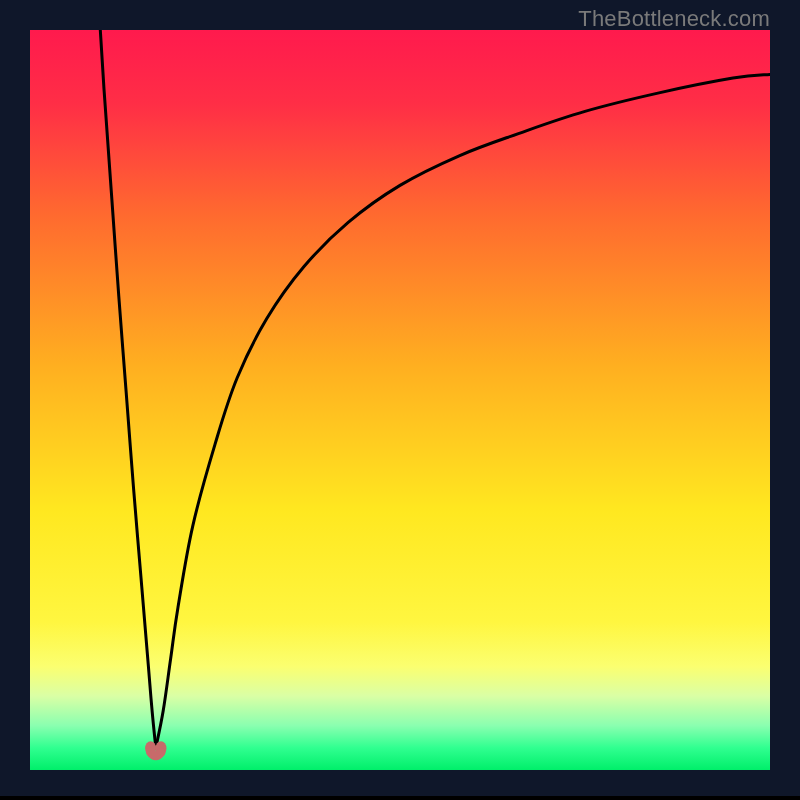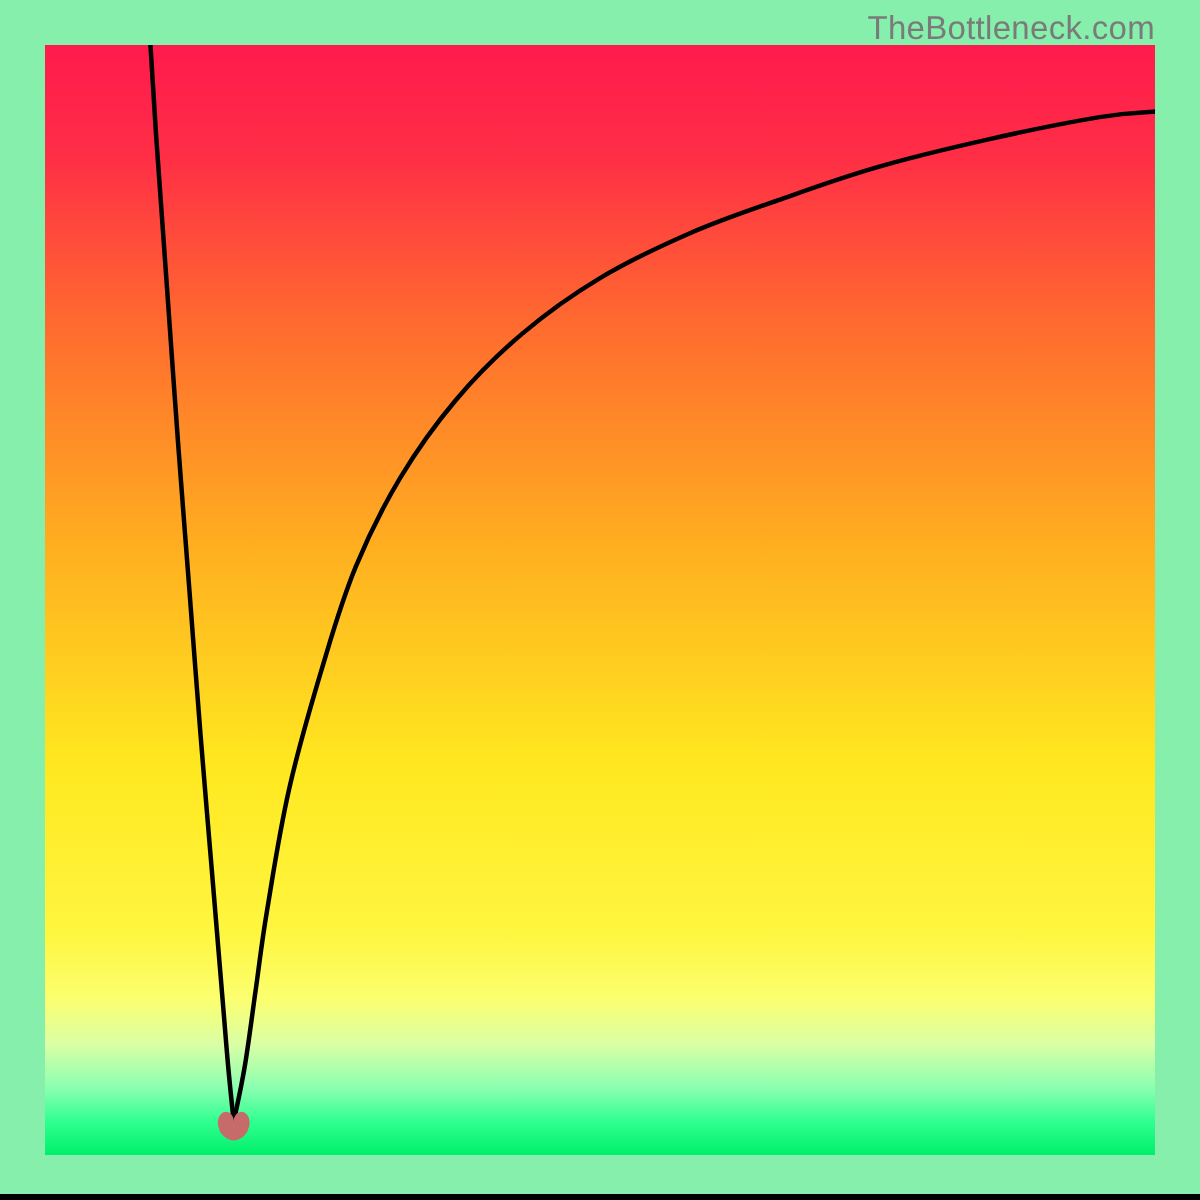--- a/index.html
+++ b/index.html
@@ -9,21 +9,21 @@
     height: 800px;
     background: #000;
     overflow: hidden;
   }
   .frame {
     position: absolute;
     left: 0;
     top: 0;
     width: 800px;
     height: 796px;
-    background: #86efac;
+    background: #0f172a;
   }
   .plot {
     position: absolute;
     left: 30px;
     top: 30px;
     width: 740px;
     height: 740px;
     overflow: hidden;
   }
   .gradient {

